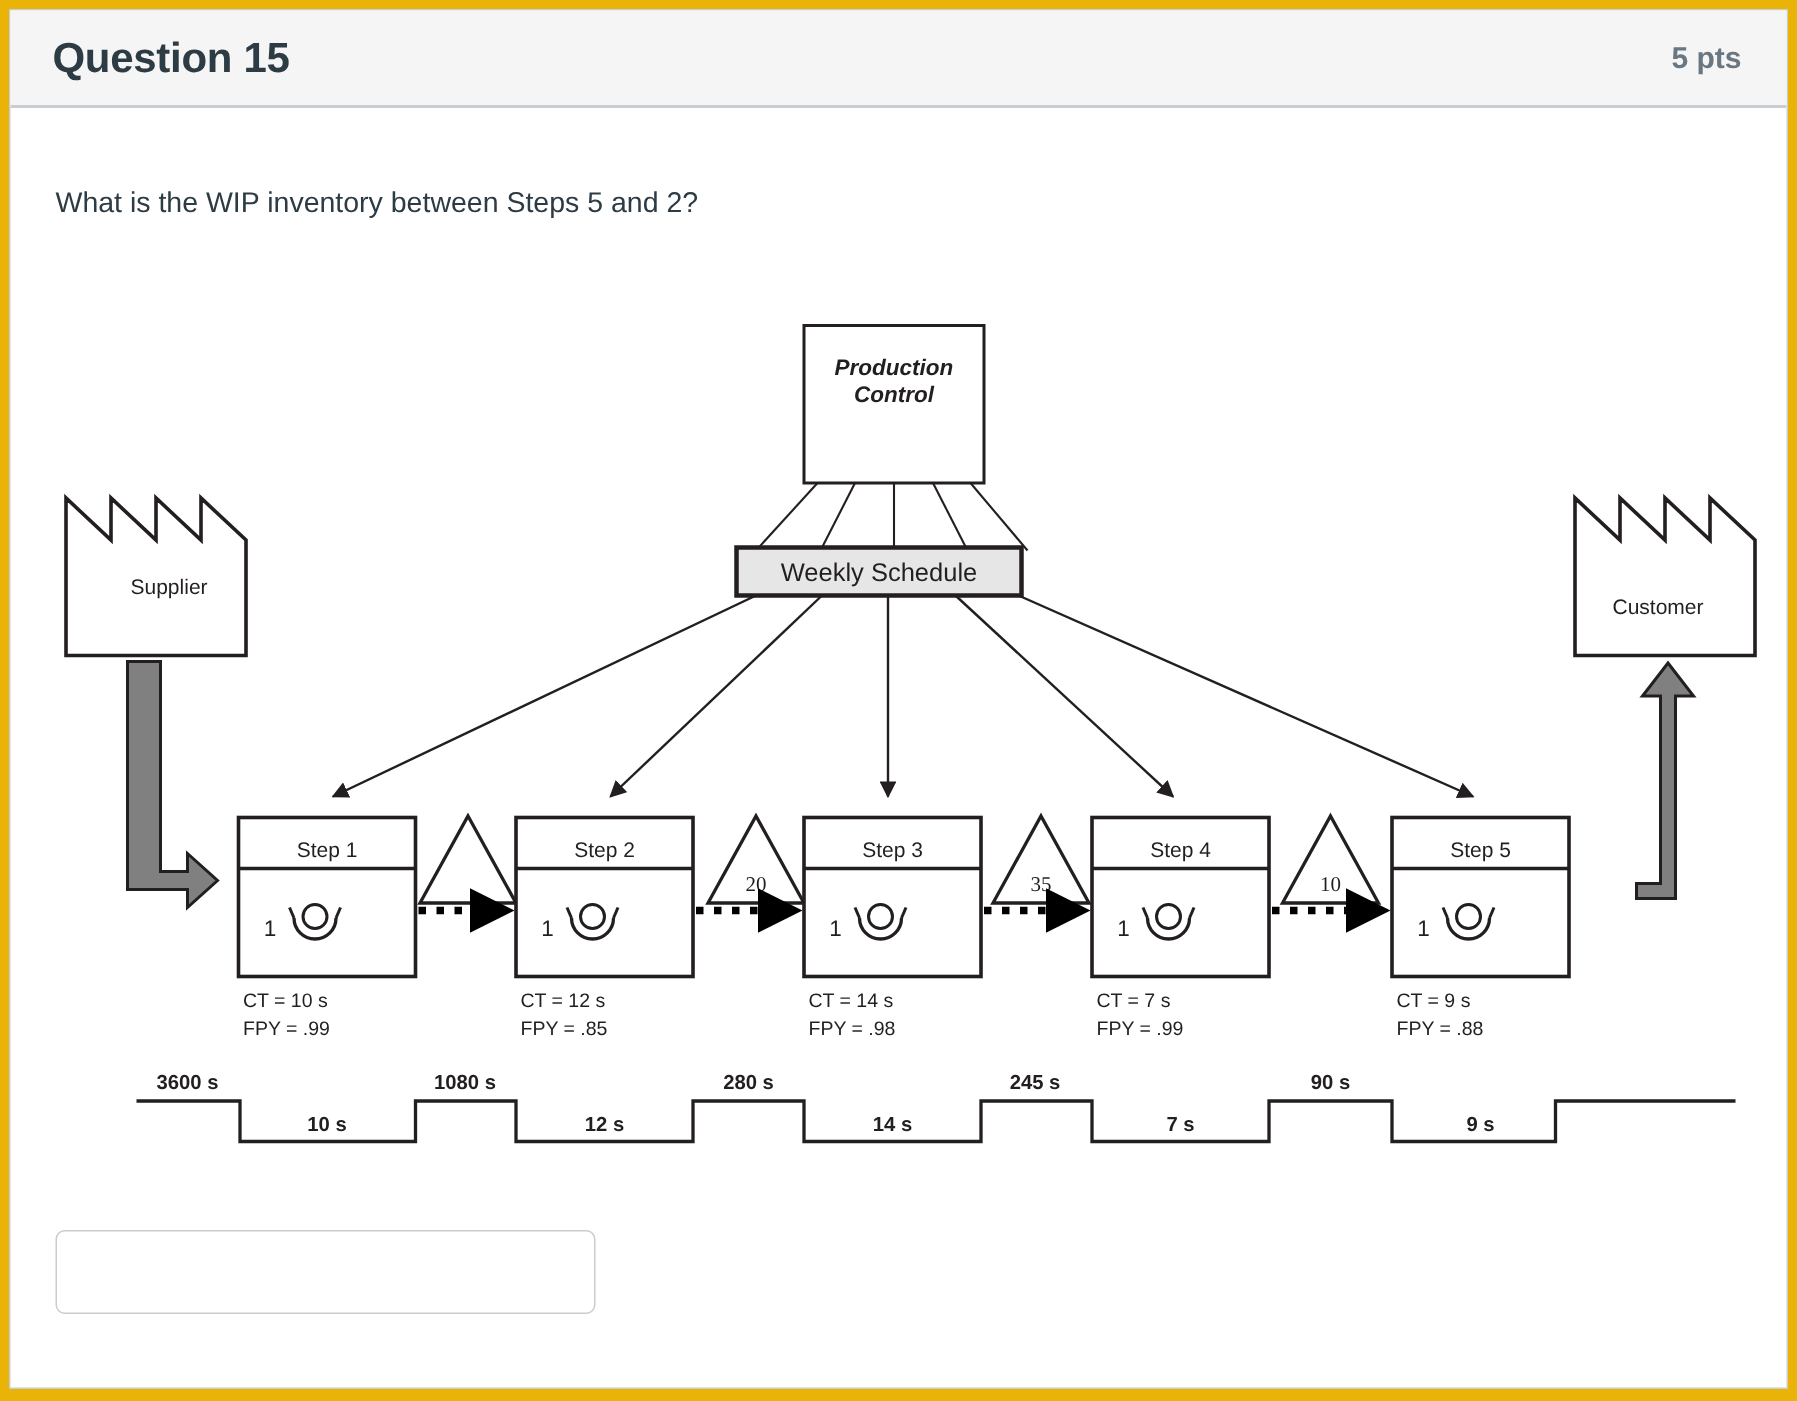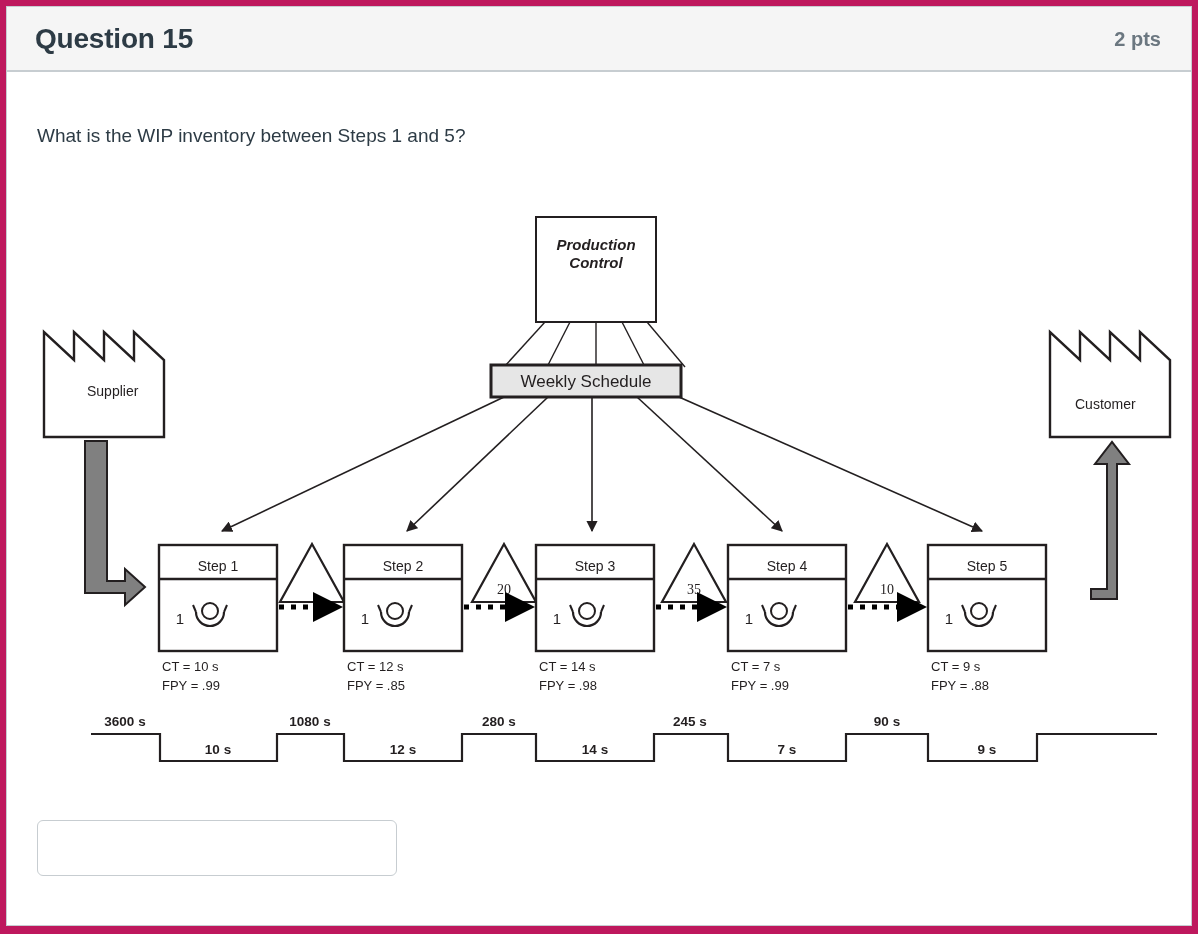--- a/index.html
+++ b/index.html
@@ -5,21 +5,21 @@
   html, body {
     margin: 0;
     padding: 0;
     background: #ffffff;
     font-family: "Liberation Sans", sans-serif;
   }
   #page {
     position: relative;
     width: 1198px;
     height: 934px;
-    background: #be185d;
+    background: #eab308;
     overflow: hidden;
   }
   .card {
     position: absolute;
     left: 6px;
     top: 6px;
     width: 1186px;
     height: 920px;
     border: 1px solid #c7cdd1;
     box-sizing: border-box;
@@ -92,24 +92,24 @@
   }
 </style>
 </head>
 <body>
 
 <div id="page">
   <div class="card">
 
     <div class="qheader">
       <div class="qtitle">Question 15</div>
-      <div class="qpts">2 pts</div>
+      <div class="qpts">5 pts</div>
     </div>
 
-    <div class="qtext">What is the WIP inventory between Steps 1 and 5?</div>
+    <div class="qtext">What is the WIP inventory between Steps 5 and 2?</div>
 
     <div class="diagram">
       <svg width="1186" height="740" viewBox="0 0 1186 740" xmlns="http://www.w3.org/2000/svg">
 
         <g>
           <rect x="529" y="163" width="120" height="105" fill="#ffffff" stroke="#231f20" stroke-width="2"></rect>
           <text class="dg-text" x="589" y="196" text-anchor="middle" font-size="15" font-weight="bold" font-style="italic">Production</text>
           <text class="dg-text" x="589" y="214" text-anchor="middle" font-size="15" font-weight="bold" font-style="italic">Control</text>
         </g>
 

